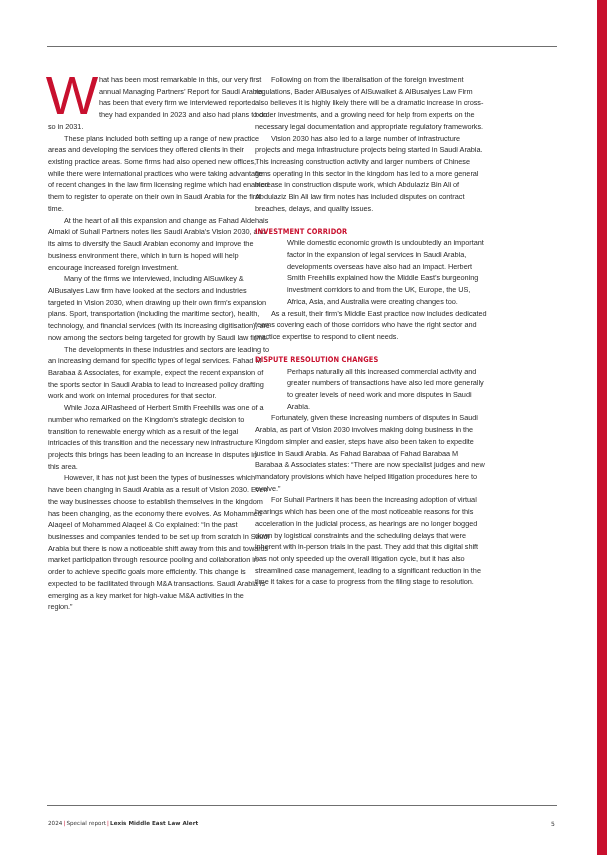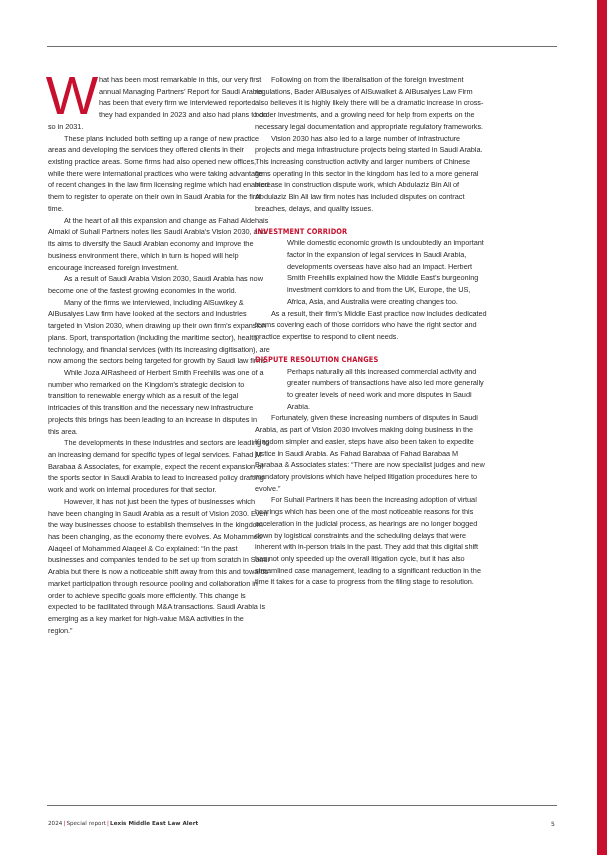--- a/index.html
+++ b/index.html
@@ -35,24 +35,23 @@
 </head>
 <body>
 
 <div class="red-bar"></div>
 <div class="rule top"></div>
 
 <div class="col left">
   <p class="first"><span class="dropcap">W</span><span>hat has been most remarkable in this, our very first annual Managing Partners’ Report for Saudi Arabia has been that every firm we interviewed reported they had expanded in 2023 and also had plans to do so in 2031.</span></p>
   <p>These plans included both setting up a range of new practice areas and developing the services they offered clients in their existing practice areas. Some firms had also opened new offices, while there were international practices who were taking advantage of recent changes in the law firm licensing regime which had enabled them to register to operate on their own in Saudi Arabia for the first time.</p>
   <p>At the heart of all this expansion and change as Fahad Aldehais Almaki of Suhail Partners notes lies Saudi Arabia’s Vision 2030, and its aims to diversify the Saudi Arabian economy and improve the business environment there, which in turn is hoped will help encourage increased foreign investment.</p>
-  <p>As a result of Saudi Arabia Vision 2030, Saudi Arabia has now become one of the fastest growing economies in the world.</p>
   <p>Many of the firms we interviewed, including AlSuwikey &amp; AlBusaiyes Law firm have looked at the sectors and industries targeted in Vision 2030, when drawing up their own firm’s expansion plans. Sport, transportation (including the maritime sector), health, technology, and financial services (with its increasing digitisation), are now among the sectors being targeted for growth by Saudi law firms.</p>
+  <p>The developments in these industries and sectors are leading to an increasing demand for specific types of legal services. Fahad M Barabaa &amp; Associates, for example, expect the recent expansion of the sports sector in Saudi Arabia to lead to increased policy drafting work and work on internal procedures for that sector.</p>
   <p>While Joza AlRasheed of Herbert Smith Freehills was one of a number who remarked on the Kingdom’s strategic decision to transition to renewable energy which as a result of the legal intricacies of this transition and the necessary new infrastructure projects this brings has been leading to an increase in disputes in this area.</p>
-  <p>The developments in these industries and sectors are leading to an increasing demand for specific types of legal services. Fahad M Barabaa &amp; Associates, for example, expect the recent expansion of the sports sector in Saudi Arabia to lead to increased policy drafting work and work on internal procedures for that sector.</p>
   <p>However, it has not just been the types of businesses which have been changing in Saudi Arabia as a result of Vision 2030. Even the way businesses choose to establish themselves in the kingdom has been changing, as the economy there evolves. As Mohammed Alaqeel of Mohammed Alaqeel &amp; Co explained: “In the past businesses and companies tended to be set up from scratch in Saudi Arabia but there is now a noticeable shift away from this and towards market participation through resource pooling and collaboration in order to achieve specific goals more efficiently. This change is expected to be facilitated through M&amp;A transactions. Saudi Arabia is emerging as a key market for high-value M&amp;A activities in the region.”</p>
 </div>
 
 <div class="col right">
   <p>Following on from the liberalisation of the foreign investment regulations, Bader AlBusaiyes of AlSuwaiket &amp; AlBusaiyes Law Firm also believes it is highly likely there will be a dramatic increase in cross-border investments, and a growing need for help from experts on the necessary legal documentation and appropriate regulatory frameworks.</p>
   <p>Vision 2030 has also led to a large number of infrastructure projects and mega infrastructure projects being started in Saudi Arabia. This increasing construction activity and larger numbers of Chinese firms operating in this sector in the kingdom has led to a more general increase in construction dispute work, which Abdulaziz Bin Ali of Abdulaziz Bin Ali law firm notes has included disputes on contract breaches, delays, and quality issues.</p>
 
   <div class="heading">INVESTMENT CORRIDOR</div>
   <p class="noindent">While domestic economic growth is undoubtedly an important factor in the expansion of legal services in Saudi Arabia, developments overseas have also had an impact. Herbert Smith Freehills explained how the Middle East’s burgeoning investment corridors to and from the UK, Europe, the US, Africa, Asia, and Australia were creating changes too.</p>
   <p>As a result, their firm’s Middle East practice now includes dedicated teams covering each of those corridors who have the right sector and practice expertise to respond to client needs.</p>

